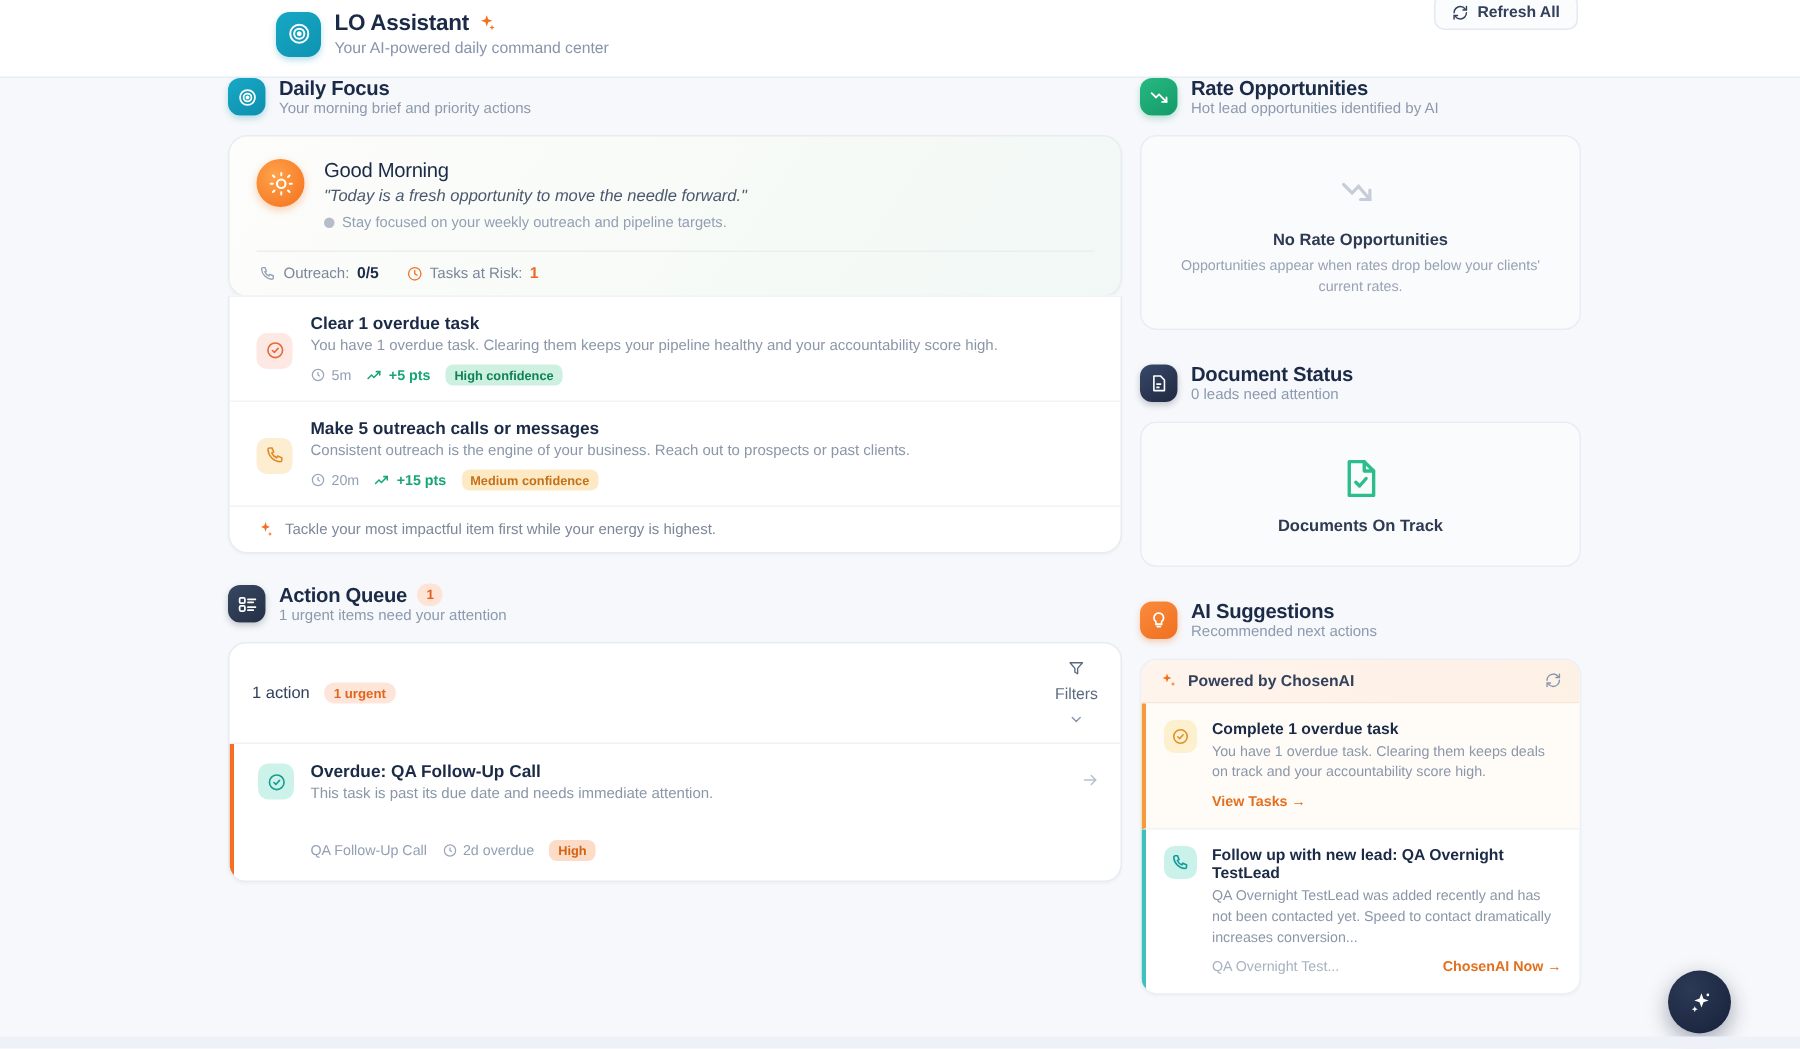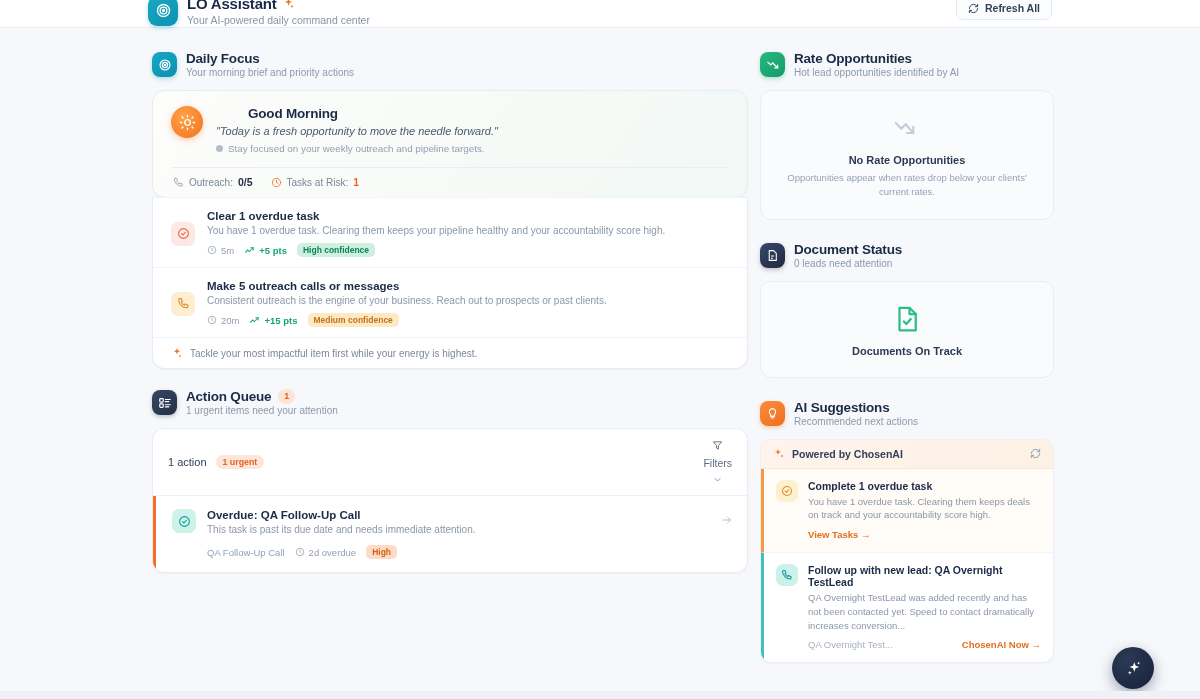--- a/index.html
+++ b/index.html
@@ -7,24 +7,24 @@
     width: 1200px; height: 699px;
     background: #f7f9fc;
     font-family: "Liberation Sans", sans-serif;
     color: #1e293b;
     overflow: hidden;
   }
   .page { position: relative; width: 1200px; height: 699px; background: #f6f8fb; }
 
   
   .topbar {
-    position: absolute; top: 0; left: 0; width: 1200px; height: 28px;
+    position: absolute; top: 0; left: 0; width: 1200px; height: 52px;
     background: #ffffff;
     border-bottom: 1px solid #e8edf3;
-    display: flex; align-items: center;
+    display: flex; align-items: center; padding-left: 36px;
   }
   .brand { display: flex; align-items: center; gap: 9px; margin-left: 148px; margin-top: -6px; }
   .brand-icon {
     width: 30px; height: 30px; border-radius: 9px;
     background: linear-gradient(145deg,#16a8c4,#0e93b2);
     display: flex; align-items: center; justify-content: center;
     box-shadow: 0 2px 4px rgba(14,147,178,.30);
     flex: none;
   }
   .brand-text { line-height: 1.15; }
@@ -69,21 +69,21 @@
     border: 1px solid #e6eef0; border-radius: 13px; padding: 15px 18px 0 18px;
     box-shadow: 0 1px 2px rgba(24,39,75,.04);
   }
   .greet-row { display: flex; gap: 13px; align-items: flex-start; padding-bottom: 13px; }
   .sun {
     width: 32px; height: 32px; border-radius: 50%; flex: none;
     background: radial-gradient(circle at 38% 34%,#ffa24a,#f4701c);
     display: flex; align-items: center; justify-content: center;
     box-shadow: 0 2px 6px rgba(244,112,28,.34);
   }
-  .greet-title { font-size: 13.5px; font-weight: bold; color: #1b2a46; letter-spacing: -.2px; margin-left: 32px; }
+  .greet-title { font-size: 13.5px; font-weight: normal; color: #1b2a46; letter-spacing: -.2px; }
   .greet-quote { font-size: 11px; font-style: italic; color: #4b586e; margin-top: 4px; }
   .greet-note { display:flex; align-items:center; gap:5px; font-size: 9.8px; color: #93a0b3; margin-top: 6px; }
   .dot-gray { width:7px; height:7px; border-radius:50%; background:#b4bdc9; display:inline-block; flex:none; }
   .greet-stats {
     border-top: 1px solid #e9eef2; display: flex; align-items: center; gap: 18px;
     padding: 8px 0 9px 2px; font-size: 10px; color: #7b8799;
   }
   .stat { display: flex; align-items: center; gap: 5px; }
   .stat b { color: #1b2a46; font-size: 10.5px; }
   .stat .risk { color: #ef6820; font-weight: bold; font-size: 10.5px; }
@@ -118,21 +118,21 @@
   .aq-left { display:flex; align-items:center; gap:9px; }
   .aq-count { font-size: 11px; color:#33415c; }
   .pill-urgent { background:#fde6d9; color:#e2651e; font-size:8.8px; font-weight:bold;
                  border-radius:9px; padding:2px 7px; }
   .filters { display:flex; align-items:center; gap:6px; font-size: 10.5px; color:#5c6a80; cursor:pointer;flex-direction:column; }
   .aq-row { display:flex; gap:11px; padding: 13px 15px 13px 16px; border-left: 3px solid #f26f25; position:relative; }
   .aq-ico { width:24px; height:24px; border-radius:7px; background:#cdf2ea; flex:none;
             display:flex; align-items:center; justify-content:center; }
   .aq-title { font-size:11.5px; font-weight:bold; color:#1b2a46; }
   .aq-desc { font-size:10px; color:#8b97a9; margin-top:3px; }
-  .aq-meta { display:flex; align-items:center; gap:10px; margin-top:10px; }
+  .aq-meta { display:flex; align-items:center; gap:10px; margin-top:25px; }
   .aq-meta .m { font-size:9.5px; color:#93a0b3; display:flex; align-items:center; gap:4px; }
   .arrow-r { position:absolute; right:14px; top:18px; color:#b7c0cd; font-size: 12px; }
 
   
   .empty-card {
     background:#fafbfd; border:1px solid #e9edf3; border-radius: 11px;
     padding: 22px 20px 20px 20px; text-align:center;
   }
   .empty-title { font-size: 11px; font-weight: bold; color:#2d3a52; margin-top: 11px; }
   .empty-desc { font-size: 9.5px; color:#97a2b4; line-height: 1.45; margin-top: 5px; }

